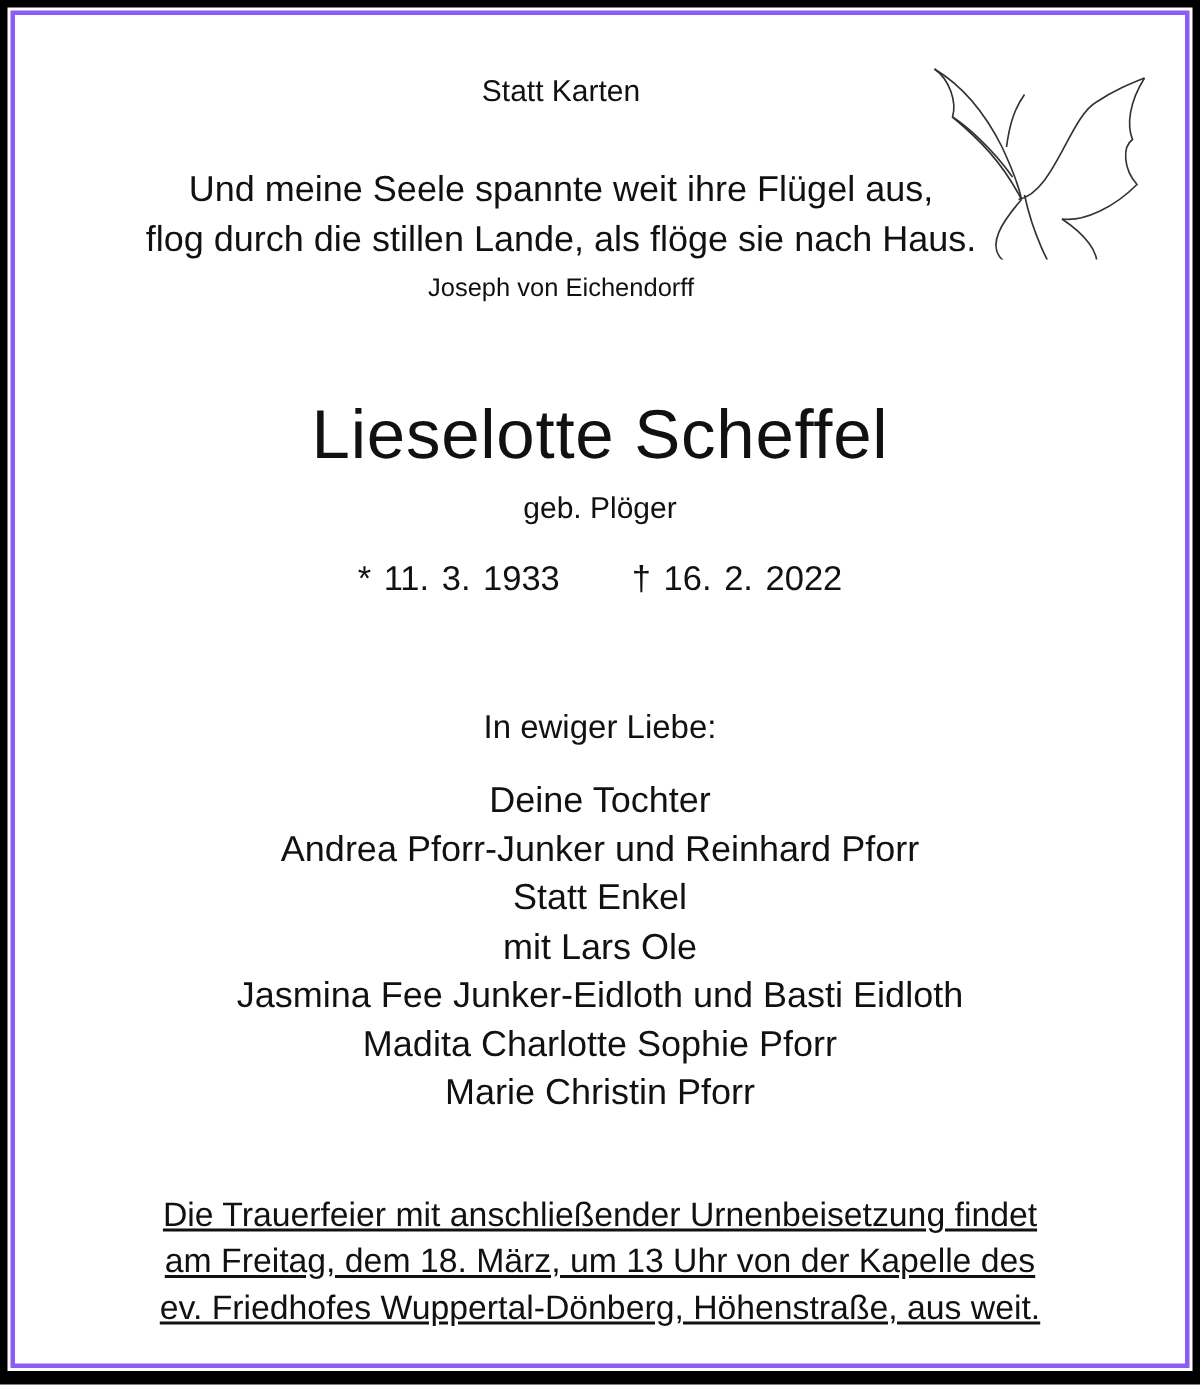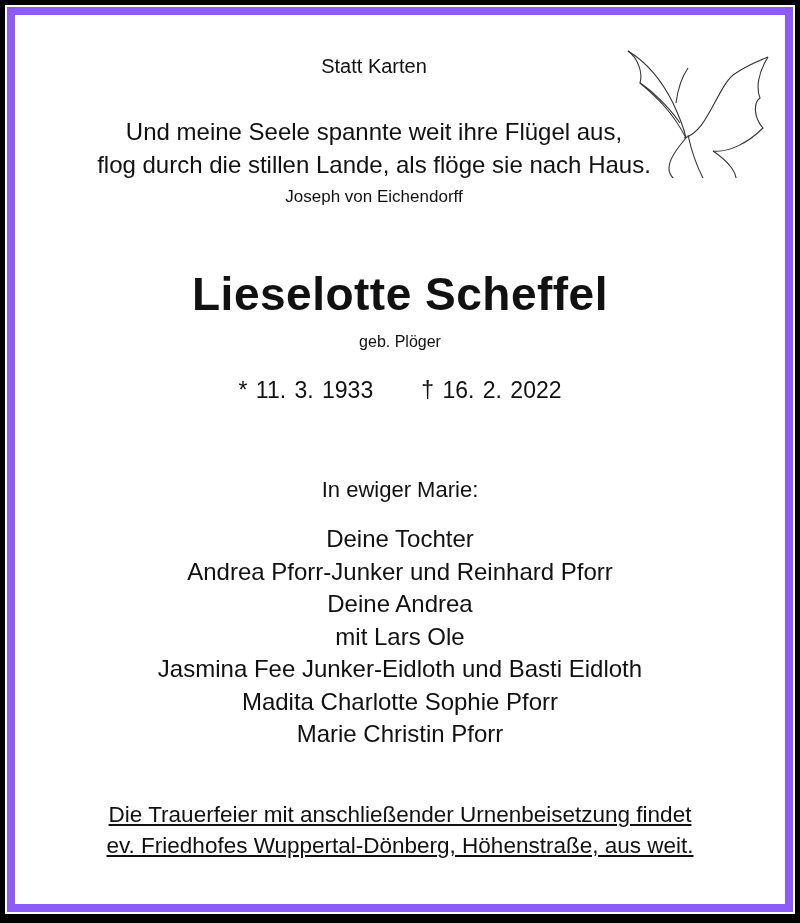--- a/index.html
+++ b/index.html
@@ -1,25 +1,25 @@
 <!DOCTYPE html>
 <html><head>
 <meta charset="utf-8">
 <style>
   html, body { margin:0; padding:0; }
   body { width:800px; height:923px; background:#000; position:relative; overflow:hidden;
          font-family:"Liberation Sans", "DejaVu Sans", sans-serif; color:#111; }
   .outer { position:absolute; left:5px; top:5px; right:5px; bottom:9px; background:#fff; }
-  .inner { position:absolute; left:2px; top:2px; right:2px; bottom:2px; border:8px solid #8b5cf6; background:#fff; }
+  .inner { position:absolute; left:2px; top:2px; right:2px; bottom:2px; border:3px solid #8b5cf6; background:#fff; }
   .abs { position:absolute; left:0; right:0; text-align:center; white-space:nowrap; }
   .statt { top:40px; left:-52px; font-size:20px; }
   .poem { top:100px; left:-52px; font-size:24px; line-height:33px; }
   .author { top:172px; left:-52px; font-size:17px; }
-  .name { top:252px; font-size:46px; font-weight:bold; letter-spacing:0.5px; }
-  .geb { top:318px; font-size:16px; }
+  .name { top:252px; font-size:46px; font-weight:normal; letter-spacing:0.5px; }
+  .geb { top:318px; font-size:20px; }
   .dates { top:362px; font-size:23px; word-spacing:2px; }
   .dates .gap { display:inline-block; width:48px; }
   .ewig { top:462px; font-size:22px; }
   .family { top:508px; font-size:24px; line-height:32.5px; }
   .ceremony { top:784px; font-size:22.5px; line-height:31px;text-decoration:underline; }
   .butterfly { position:absolute; left:603px; top:28px; width:160px; height:135px; }
 </style>
 </head>
 <body>
 
@@ -47,31 +47,32 @@
       <path d="M58 60 C 60 45, 63 35, 70 25"></path>
     </svg>
 
     <div class="abs name">Lieselotte Scheffel</div>
     <div class="abs geb">geb. Plöger</div>
 
     <div class="abs dates">
       <span>* 11. 3. 1933</span><span class="gap"></span><span>† 16. 2. 2022</span>
     </div>
 
-    <div class="abs ewig">In ewiger Marie:</div>
+    <div class="abs ewig">In ewiger Liebe:</div>
 
     <div class="abs family">
       <div>Deine Tochter</div>
       <div>Andrea Pforr-Junker und Reinhard Pforr</div>
-      <div>Deine Andrea</div>
+      <div>Statt Enkel</div>
       <div>mit Lars Ole</div>
       <div>Jasmina Fee Junker-Eidloth und Basti Eidloth</div>
       <div>Madita Charlotte Sophie Pforr</div>
       <div>Marie Christin Pforr</div>
     </div>
 
     <div class="abs ceremony">
       <div>Die Trauerfeier mit anschließender Urnenbeisetzung findet</div>
+      <div>am Freitag, dem 18. März, um 13 Uhr von der Kapelle des</div>
       <div>ev. Friedhofes Wuppertal-Dönberg, Höhenstraße, aus weit.</div>
     </div>
 
   </div>
 </div>
 
 </body></html>

